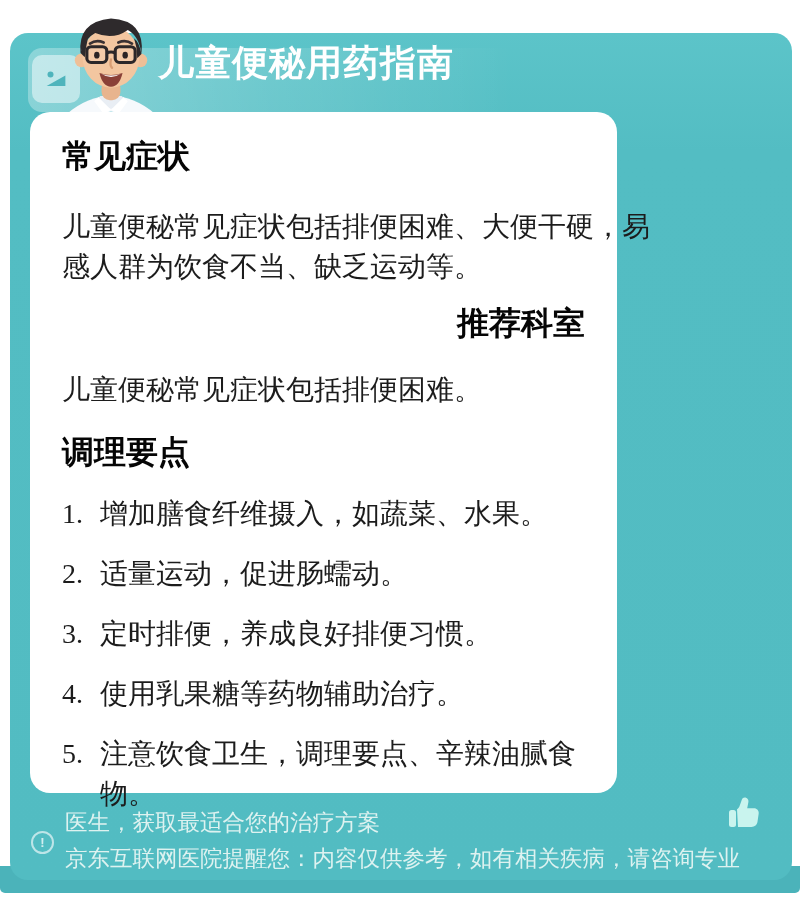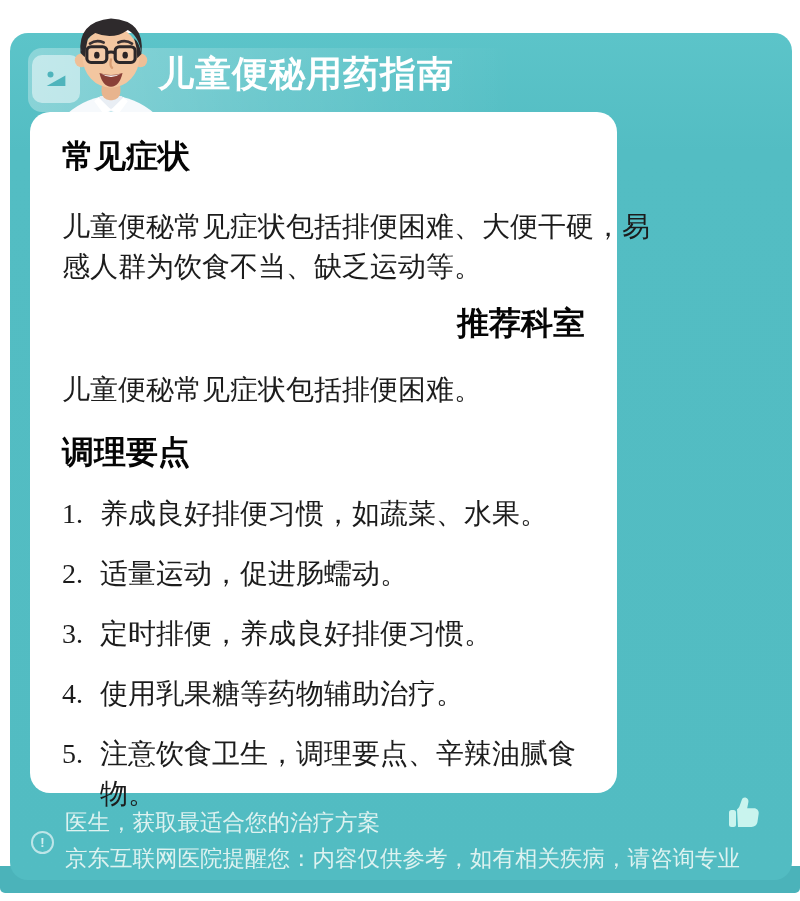--- a/index.html
+++ b/index.html
@@ -24,21 +24,21 @@
     border-radius:14px;
     background:linear-gradient(90deg,rgba(255,255,255,0.30) 0%,rgba(255,255,255,0.14) 45%,rgba(255,255,255,0) 96%);
   }
   .img-icon-box{
     position:absolute;left:22px;top:22px;width:48px;height:48px;
     border-radius:10px;background:rgba(255,255,255,0.48);
     display:flex;align-items:center;justify-content:center;
   }
   .avatar{position:absolute;left:38px;top:-31px;width:126px;height:143px;z-index:1;}
   .title{
-    position:absolute;left:148px;top:17px;z-index:1;
+    position:absolute;left:148px;top:6px;z-index:1;
     font-size:36px;font-weight:700;color:#ffffff;letter-spacing:1px;
     white-space:nowrap;
   }
   
   .card{
     position:absolute;left:20px;top:79px;width:587px;height:681px;
     background:#ffffff;border-radius:20px;z-index:2;
     box-sizing:border-box;padding:26px 32px 0 32px;
     color:#1c1c1c;
   }
@@ -138,21 +138,21 @@
     <h2>常见症状</h2>
     <p class="p1">儿童便秘常见症状包括排便困难、大便干硬，易感人群为饮食不当、缺乏运动等。</p>
 
     <h2 class="h2">推荐科室</h2>
     <p>儿童便秘常见症状包括排便困难。</p>
 
     <h2 class="h3">调理要点</h2>
     <ol>
       <li>
         <span class="num">1.</span>
-        <span>养成良好排便习惯，如蔬菜、水果。</span>
+        <span>增加膳食纤维摄入，如蔬菜、水果。</span>
       </li>
       <li>
         <span class="num">2.</span>
         <span>适量运动，促进肠蠕动。</span>
       </li>
       <li>
         <span class="num">3.</span>
         <span>定时排便，养成良好排便习惯。</span>
       </li>
       <li>

